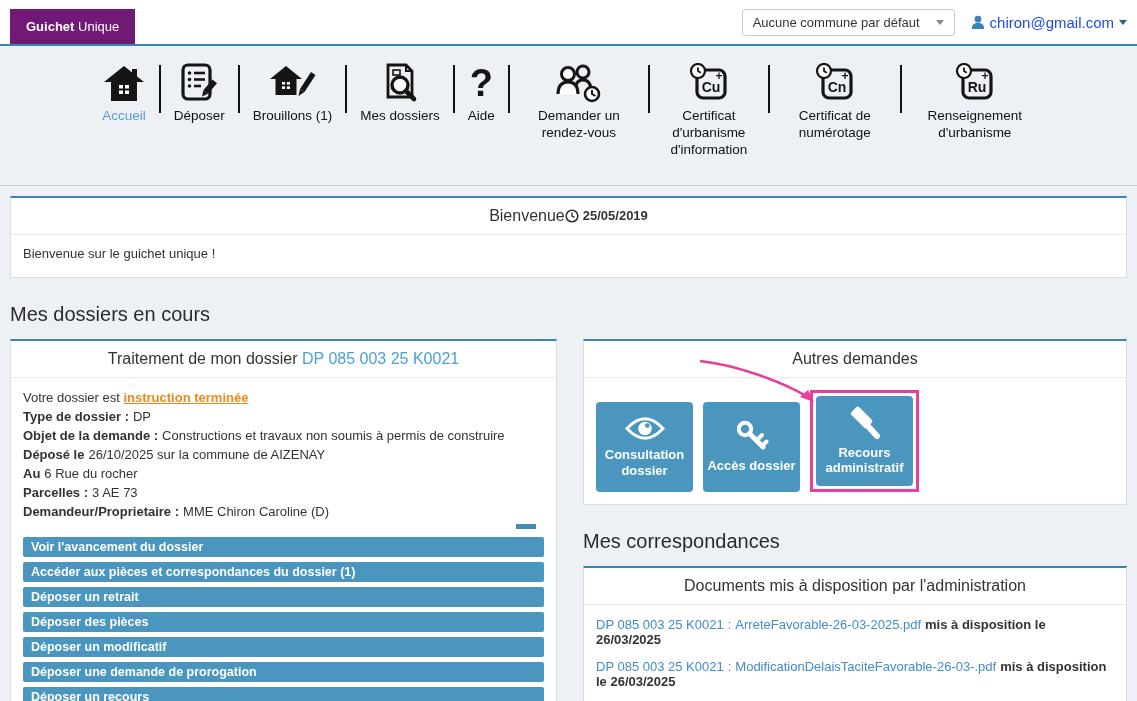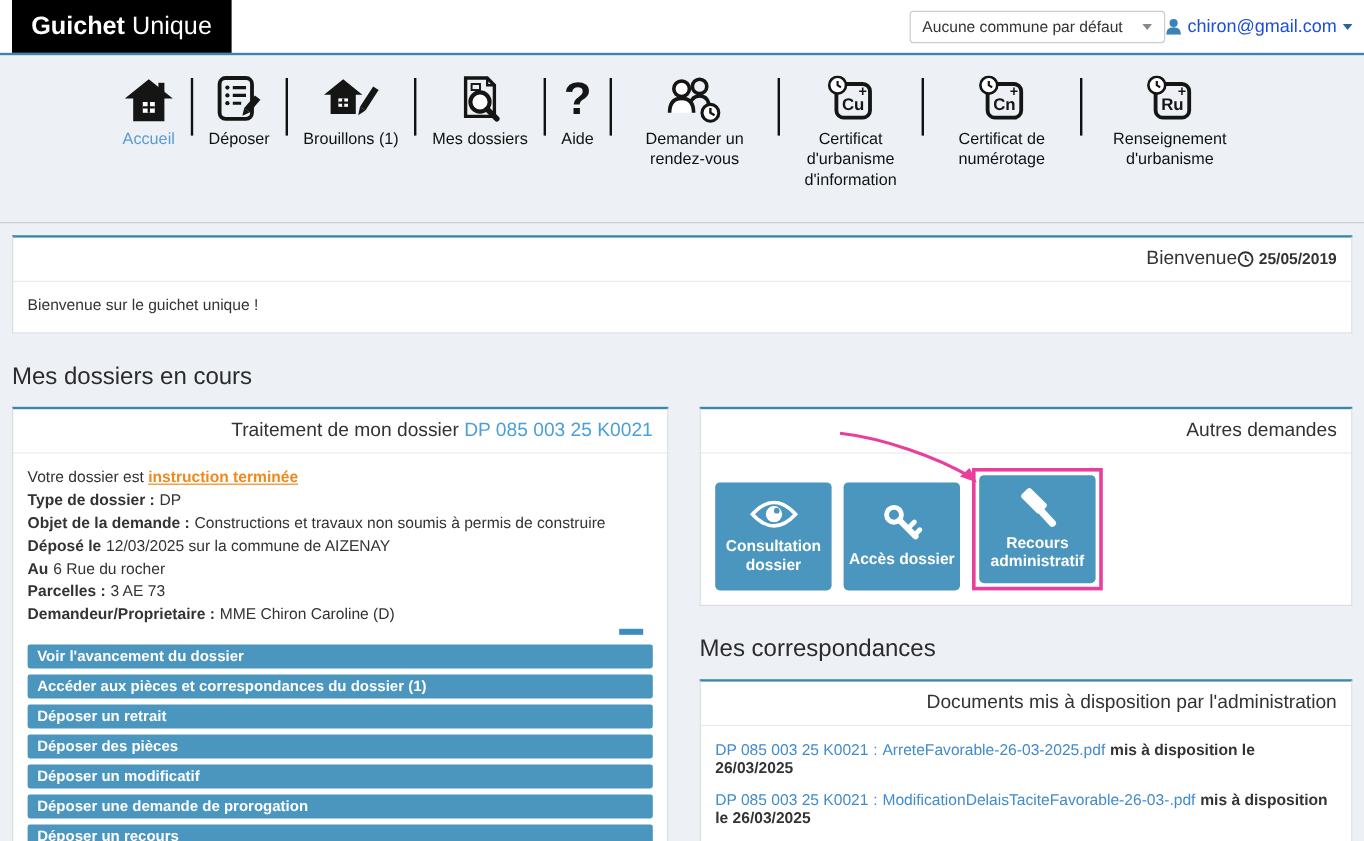--- a/index.html
+++ b/index.html
@@ -12,26 +12,26 @@
   }
   
   .topbar {
     background:#fff;
     border-bottom:2px solid #3a87ad;
     display:flex; align-items:flex-end; justify-content:space-between;
     height:46px;
   }
   .brand {
     margin-left:10px;
-    background:#000000; color:#fff;
-    font-size:21px; padding:10px 16px 10px 16px;
+    background:#701a75; color:#fff;
+    font-size:13px; padding:10px 16px 10px 16px;
     cursor:pointer; white-space:nowrap;
   }
   .brand b { font-weight:bold; }
-  .topbar-right { align-self:center; display:flex; align-items:center; margin-right:10px; }
+  .topbar-right { align-self:center; display:flex; align-items:center; gap:16px; margin-right:10px; }
   .commune-select {
     border:1px solid #ccc; border-radius:3px; background:#fff;
     font-size:13px; color:#333; padding:5px 10px;
     display:flex; align-items:center; gap:16px; cursor:pointer; white-space:nowrap;
   }
   .caret {
     width:0; height:0; border-left:4px solid transparent; border-right:4px solid transparent;
     border-top:5px solid #888; display:inline-block;
   }
   .user-menu { display:flex; align-items:center; gap:5px; font-size:15px; color:#1d4ed8; cursor:pointer; white-space:nowrap; }
@@ -51,21 +51,21 @@
   
   .content { padding:0 10px; }
   .card {
     background:#fff;
     border:1px solid #d9dce1;
     border-top:2px solid #3a87ad;
   }
   .card-header {
     padding:9px 12px; border-bottom:1px solid #e9e9e9;
     font-size:16px; color:#333;
-    display:flex; justify-content:flex-end; align-items:center;
+    display:flex; justify-content:center; align-items:center;
     position:relative;
   }
   .welcome-card { margin-top:10px; }
   .welcome-body { padding:11px 12px 16px 12px; font-size:13px; color:#333; }
   .date-badge { display:flex; align-items:center; gap:4px; font-size:13px; color:#333; font-weight:bold; }
   .section-title { font-size:20px; font-weight:400; color:#2b2b2b; margin:25px 0 13px 0; }
   .cols { display:flex; gap:26px; align-items:flex-start; }
   .col-left { flex:0 0 547px; }
   .col-right { flex:1; min-width:0; }
   
@@ -278,21 +278,21 @@
           <a>DP 085 003 25 K0021</a>
         </span>
       </div>
       <div class="dossier-details">
         <div>
           <span>Votre dossier est</span>
           <a class="status-link">instruction terminée</a>
         </div>
         <div class="fld"><b>Type de dossier :</b><span>DP</span></div>
         <div class="fld"><b>Objet de la demande :</b><span>Constructions et travaux non soumis à permis de construire</span></div>
-        <div class="fld"><b>Déposé le</b><span>12/03/2025 sur la commune de AIZENAY</span></div>
+        <div class="fld"><b>Déposé le</b><span>26/10/2025 sur la commune de AIZENAY</span></div>
         <div class="fld"><b>Au</b><span>6 Rue du rocher</span></div>
         <div class="fld"><b>Parcelles :</b><span>3 AE 73</span></div>
         <div class="fld"><b>Demandeur/Proprietaire :</b><span>MME Chiron Caroline (D)</span></div>
         <div class="collapse-dash"></div>
       </div>
       <div class="actions">
         <button class="action-btn">Voir l'avancement du dossier</button>
         <button class="action-btn">Accéder aux pièces et correspondances du dossier (1)</button>
         <button class="action-btn">Déposer un retrait</button>
         <button class="action-btn">Déposer des pièces</button>

